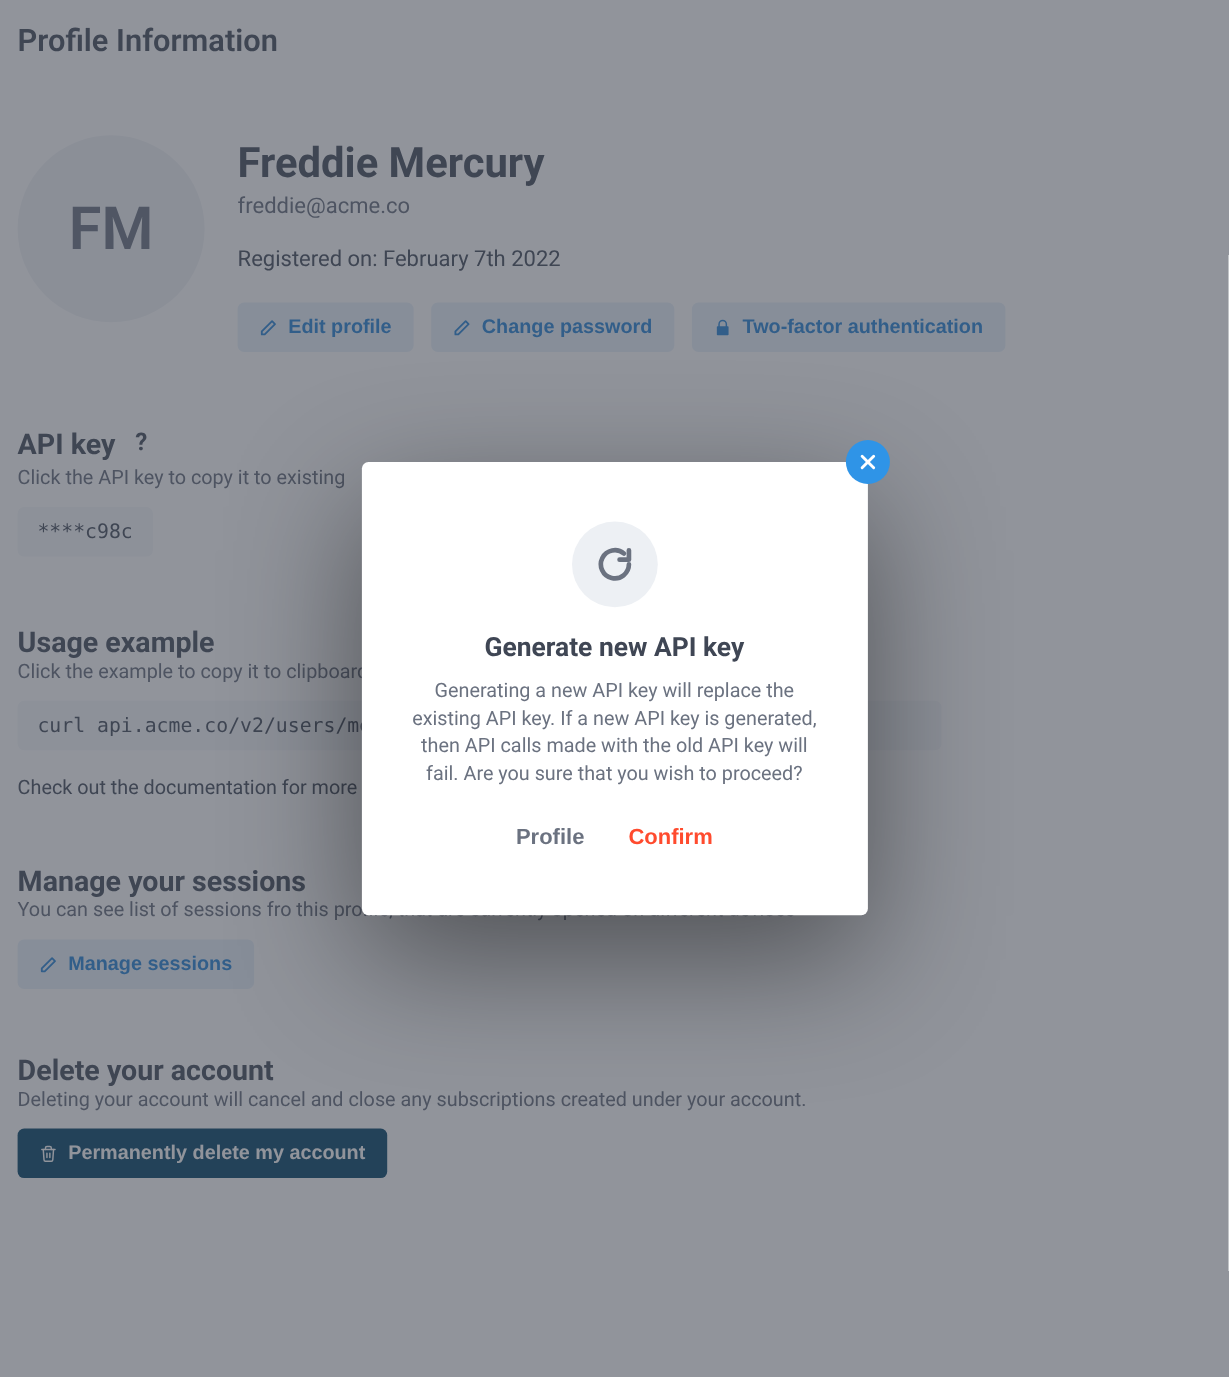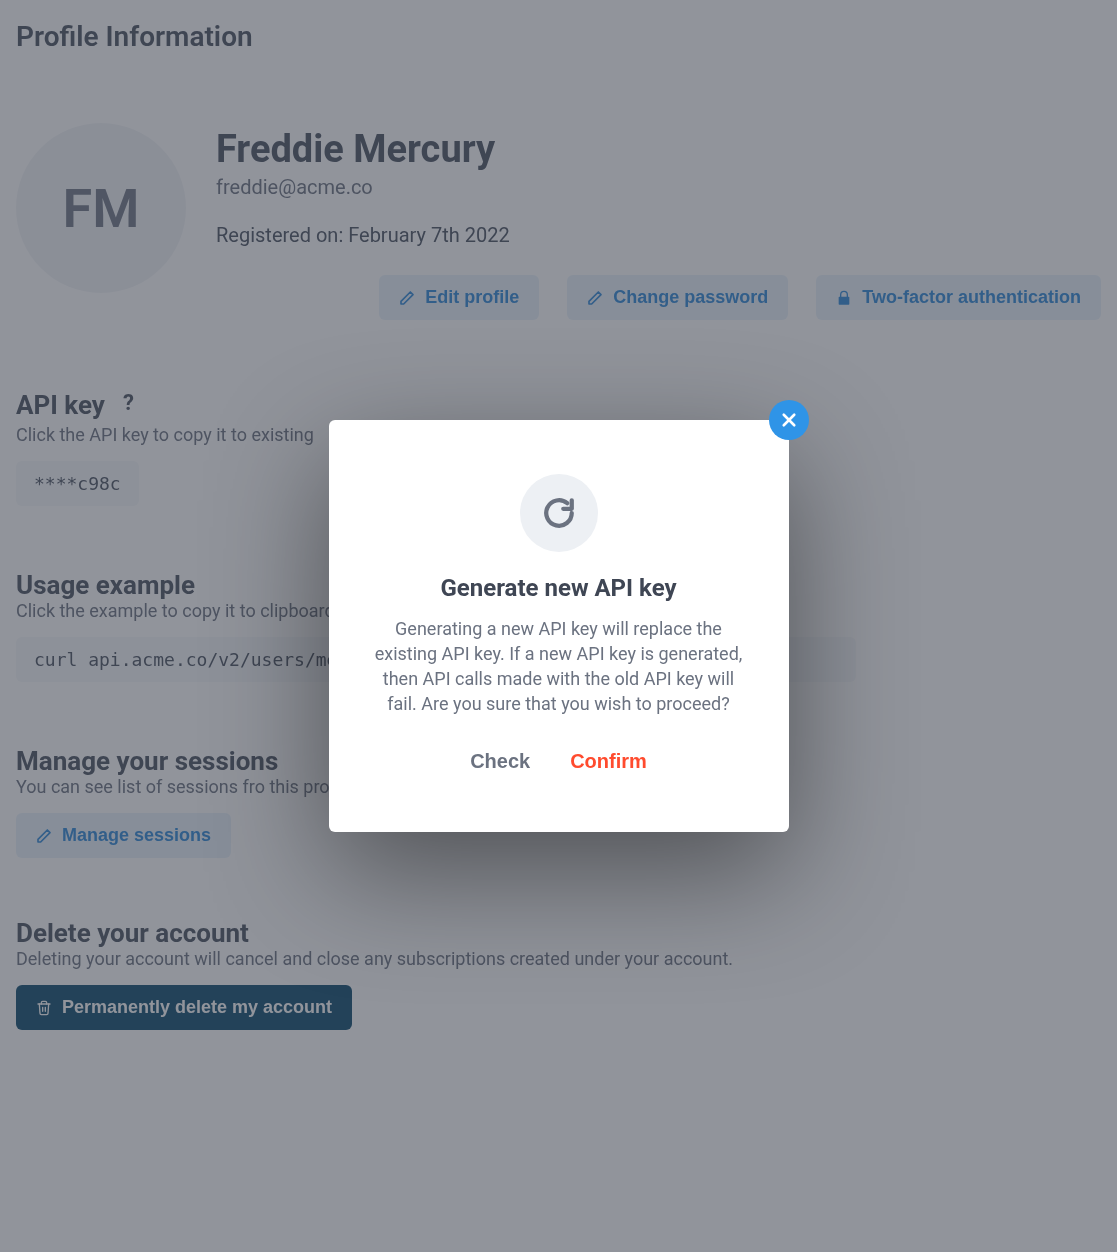--- a/index.html
+++ b/index.html
@@ -65,23 +65,22 @@
   }
 
   .registered {
     font-size: 20px;
     color: #4a5261;
     margin-bottom: 28px;
   }
 
   .action-row {
     display: flex;
-    gap: 28px;
+    gap: 16px;
     flex-wrap: wrap;
-    justify-content: flex-end;
   }
 
   .btn {
     display: inline-flex;
     align-items: center;
     gap: 10px;
     padding: 12px 20px;
     border-radius: 6px;
     font-size: 18px;
     font-weight: 600;
@@ -278,20 +277,21 @@
       <div class="help-icon">?</div>
     </div>
     <div class="section-sub">Click the API key to copy it to existing</div>
     <div class="code-box">****c98c</div>
   </div>
 
   <div class="section">
     <div class="section-title">Usage example</div>
     <div class="section-sub">Click the example to copy it to clipboard</div>
     <div class="code-box" style="width:840px;">curl api.acme.co/v2/users/me</div>
+    <div class="doc-hint">Check out the documentation for more</div>
   </div>
 
   <div class="section">
     <div class="section-title">Manage your sessions</div>
     <div class="section-sub">You can see list of sessions fro this profile, that are currently opened on different devices</div>
     <button class="btn btn-light-blue">
       <span>
         <svg width="16" height="16" viewBox="0 0 24 24" fill="none" stroke="currentColor" stroke-width="2.5" stroke-linecap="round" stroke-linejoin="round">
             <path d="M17 3l4 4L7 21H3v-4L17 3z"></path>
           </svg>
@@ -330,17 +330,17 @@
     </button>
     <div class="modal-icon-circle">
       <svg width="34" height="34" viewBox="0 0 24 24" fill="none" stroke="currentColor" stroke-width="3" stroke-linecap="round" stroke-linejoin="round">
         <path d="M21 12a9 9 0 1 1-3.2-6.9"></path>
         <polyline points="21 3 21 9 15 9"></polyline>
       </svg>
     </div>
     <div class="modal-title">Generate new API key</div>
     <div class="modal-body">Generating a new API key will replace the existing API key. If a new API key is generated, then API calls made with the old API key will fail. Are you sure that you wish to proceed?</div>
     <div class="modal-actions">
-      <button class="modal-btn cancel">Check</button>
+      <button class="modal-btn cancel">Profile</button>
       <button class="modal-btn confirm">Confirm</button>
     </div>
   </div>
 </div>
 
 </body></html>

